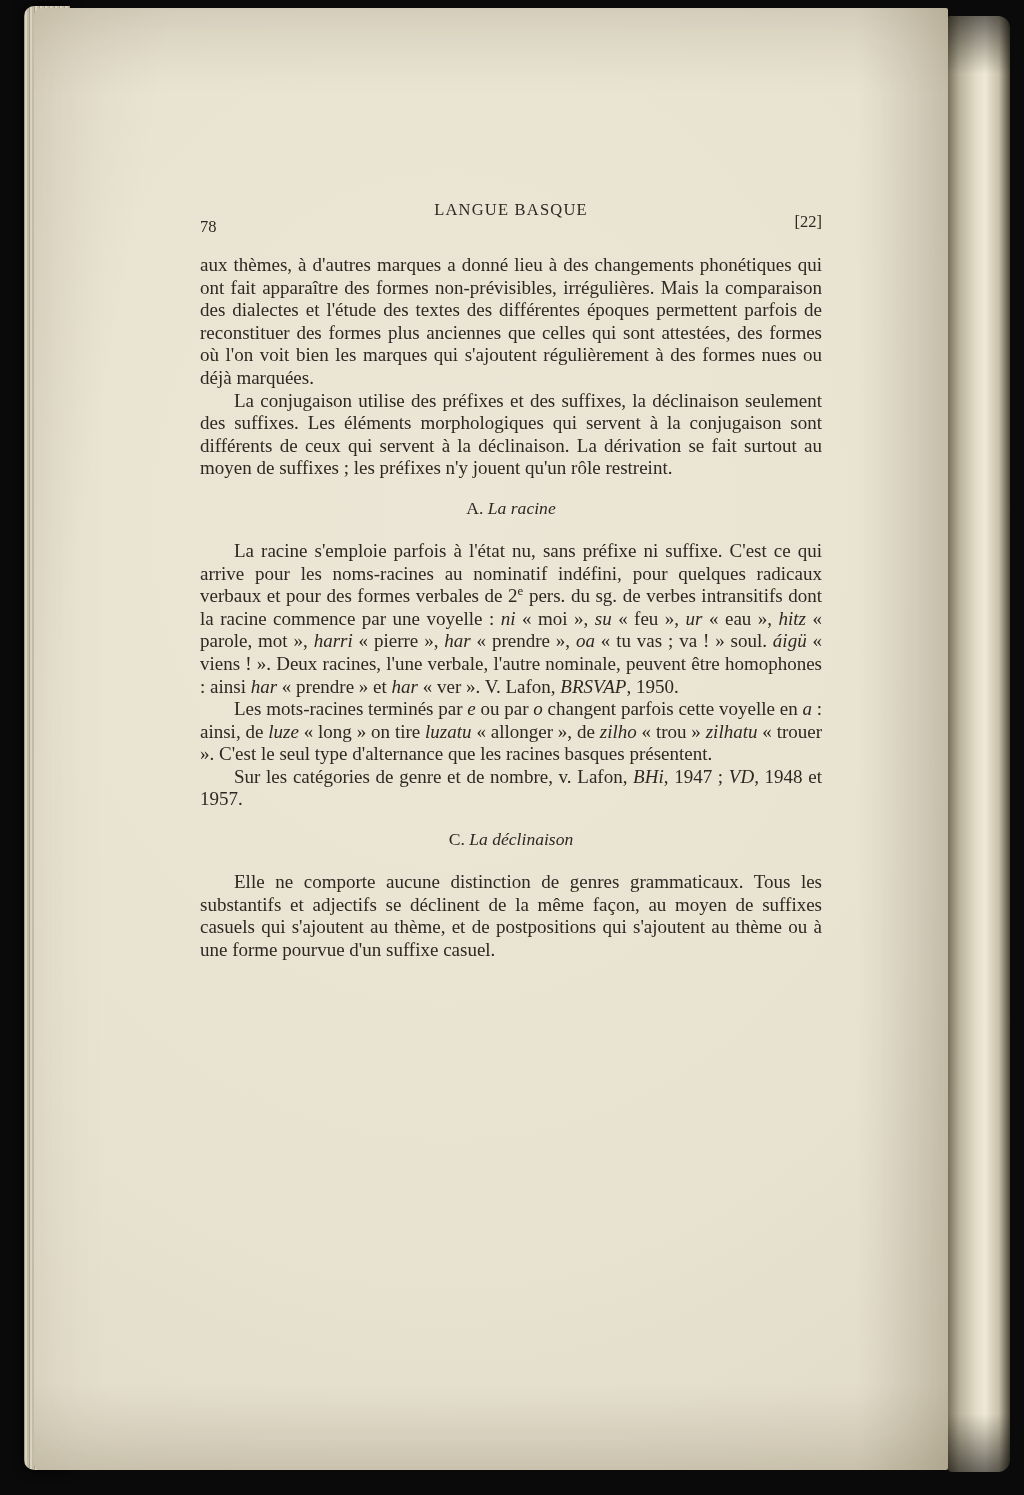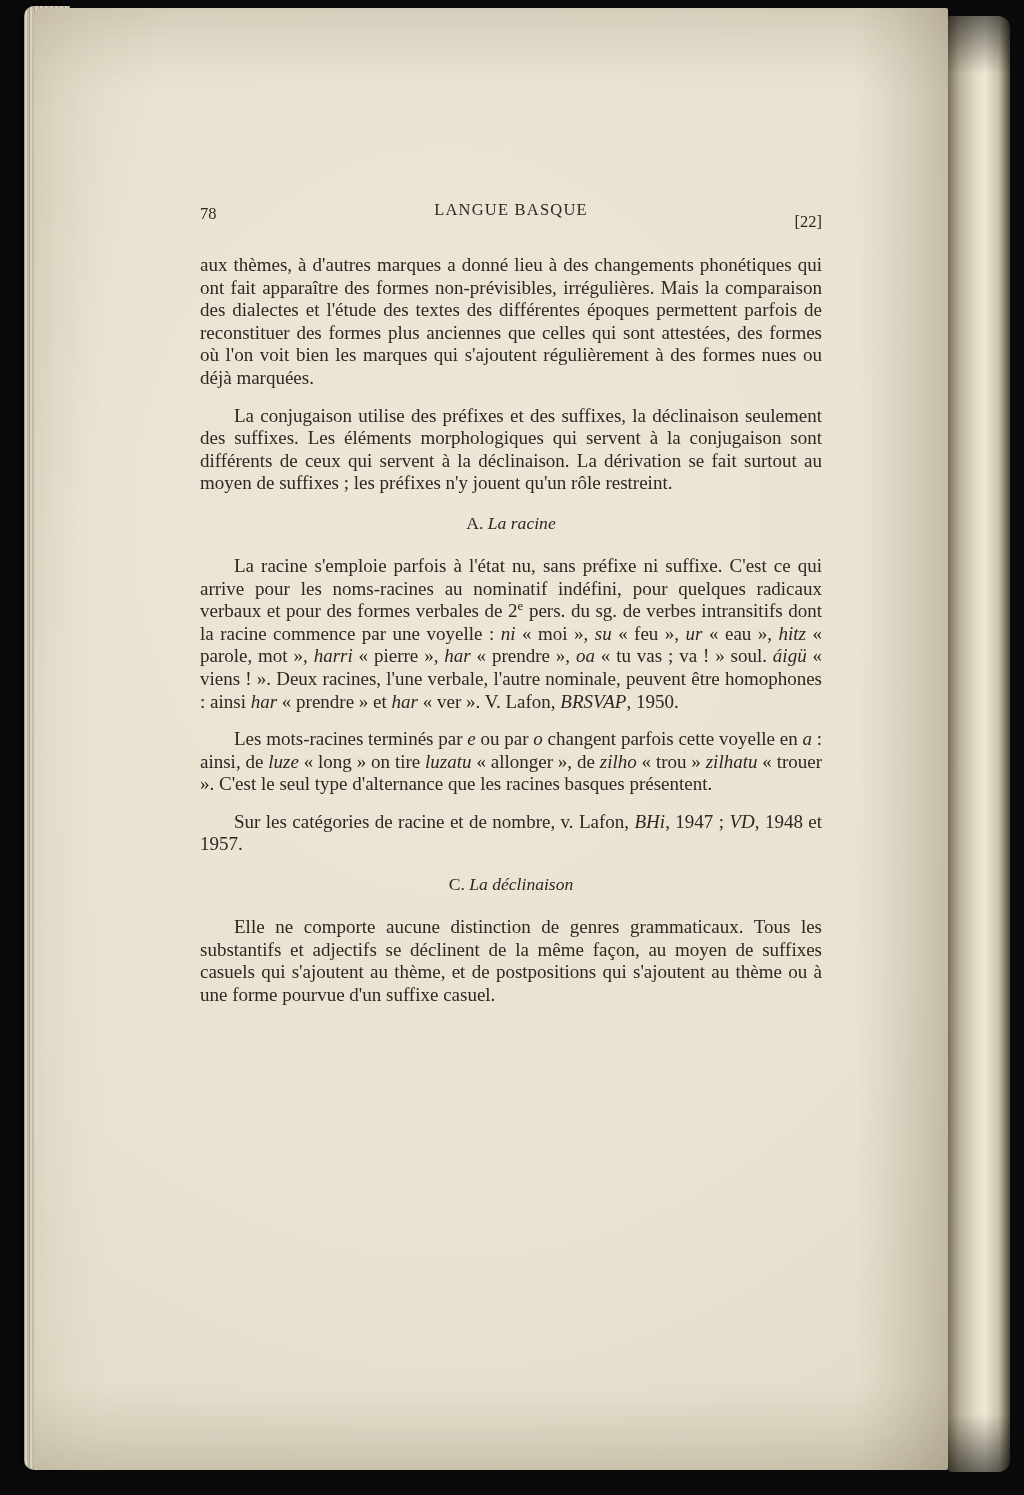--- a/index.html
+++ b/index.html
@@ -66,21 +66,21 @@
   }
   .running-header {
     position: relative;
     height: 22px;
     font-size: 16.5px;
     margin-bottom: 32px;
   }
   .running-header .pagenum {
     position: absolute;
     left: 0;
-    top: 4px;
+    top: 17px;
   }
   .running-header .runtitle {
     position: absolute;
     left: 50%;
     top: 0;
     transform: translateX(-50%);
     letter-spacing: 1.2px;
     white-space: nowrap;
   }
   .running-header .secref {
@@ -89,21 +89,20 @@
     top: 12px;
   }
   .para {
     margin: 0;
     font-size: 19px;
     line-height: 22.6px;
     text-align: justify;
   }
   .para.indent {
     text-indent: 34px;
-    margin-top: 15px;
   }
   .heading {
     margin: 18px 0 21px 0;
     font-size: 17.6px;
     font-weight: normal;
     text-align: center;
   }
   em { font-style: italic; }
   sup {
     font-size: 0.68em;
@@ -127,21 +126,21 @@
 
     <p class="para"><span>aux thèmes, à d'autres marques a donné lieu à des changements phonétiques qui ont fait apparaître des formes non-prévisibles, irrégulières. Mais la comparaison des dialectes et l'étude des textes des différentes époques permettent parfois de reconstituer des formes plus anciennes que celles qui sont attestées, des formes où l'on voit bien les marques qui s'ajoutent régulièrement à des formes nues ou déjà marquées.</span></p>
     <p class="para indent"><span>La conjugaison utilise des préfixes et des suffixes, la déclinaison seulement des suffixes. Les éléments morphologiques qui servent à la conjugaison sont différents de ceux qui servent à la déclinaison. La dérivation se fait surtout au moyen de suffixes ; les préfixes n'y jouent qu'un rôle restreint.</span></p>
 
     <h3 class="heading"><span>A. </span><em>La racine</em></h3>
 
     <p class="para indent"><span>La racine s'emploie parfois à l'état nu, sans préfixe ni suffixe. C'est ce qui arrive pour les noms-racines au nominatif indéfini, pour quelques radicaux verbaux et pour des formes verbales de 2</span><sup>e</sup><span> pers. du sg. de verbes intransitifs dont la racine commence par une voyelle : </span><em>ni</em><span> « moi », </span><em>su</em><span> « feu », </span><em>ur</em><span> « eau », </span><em>hitz</em><span> « parole, mot », </span><em>harri</em><span> « pierre », </span><em>har</em><span> « prendre », </span><em>oa</em><span> « tu vas ; va ! » soul. </span><em>áigü</em><span> « viens ! ». Deux racines, l'une verbale, l'autre nominale, peuvent être homophones : ainsi </span><em>har</em><span> « prendre » et </span><em>har</em><span> « ver ». V. Lafon, </span><em>BRSVAP</em><span>, 1950.</span></p>
     <p class="para indent"><span>Les mots-racines terminés par </span><em>e</em><span> ou par </span><em>o</em><span> changent parfois cette voyelle en </span><em>a</em><span> : ainsi, de </span><em>luze</em><span> « long » on tire </span><em>luzatu</em><span> « allonger », de </span><em>zilho</em><span> « trou » </span><em>zilhatu</em><span> « trouer ». C'est le seul type d'alternance que les racines basques présentent.</span></p>
 
 
-    <p class="para indent"><span>Sur les catégories de racine et de nombre, v. Lafon, </span><em>BHi</em><span>, 1947 ; </span><em>VD</em><span>, 1948 et 1957.</span></p>
+    <p class="para indent"><span>Sur les catégories de genre et de nombre, v. Lafon, </span><em>BHi</em><span>, 1947 ; </span><em>VD</em><span>, 1948 et 1957.</span></p>
 
     <h3 class="heading"><span>C. </span><em>La déclinaison</em></h3>
 
     <p class="para indent"><span>Elle ne comporte aucune distinction de genres grammaticaux. Tous les substantifs et adjectifs se déclinent de la même façon, au moyen de suffixes casuels qui s'ajoutent au thème, et de postpositions qui s'ajoutent au thème ou à une forme pourvue d'un suffixe casuel.</span></p>
 
   </div>
 </div>
 
 <div class="fore-edge"></div>
 

